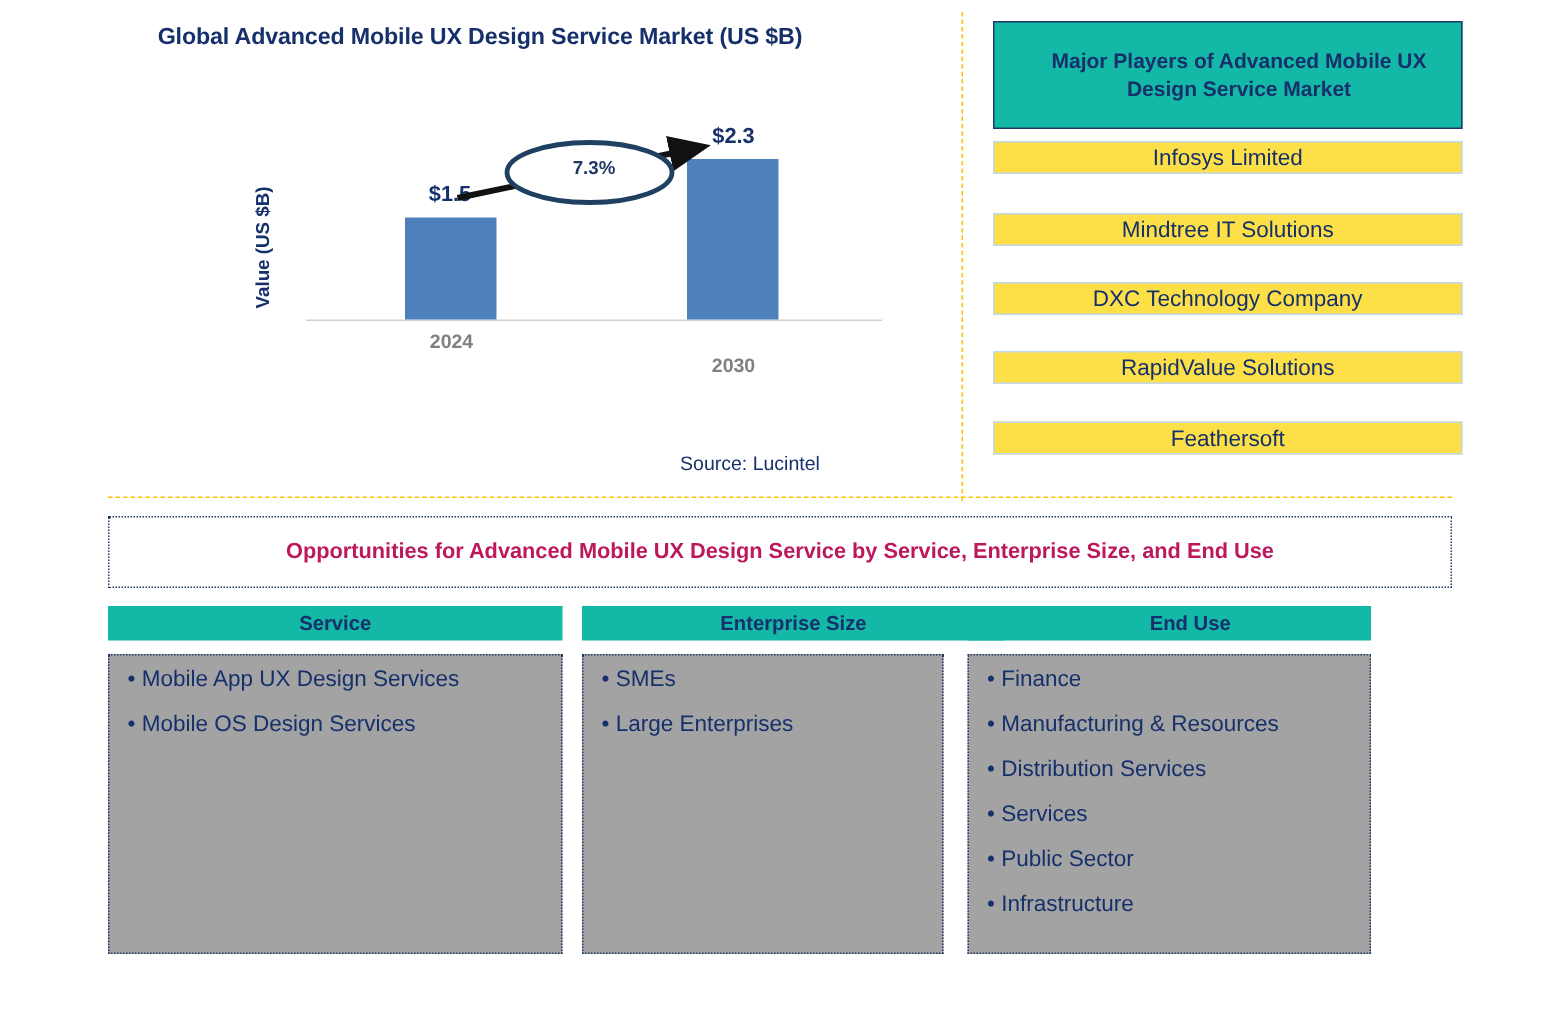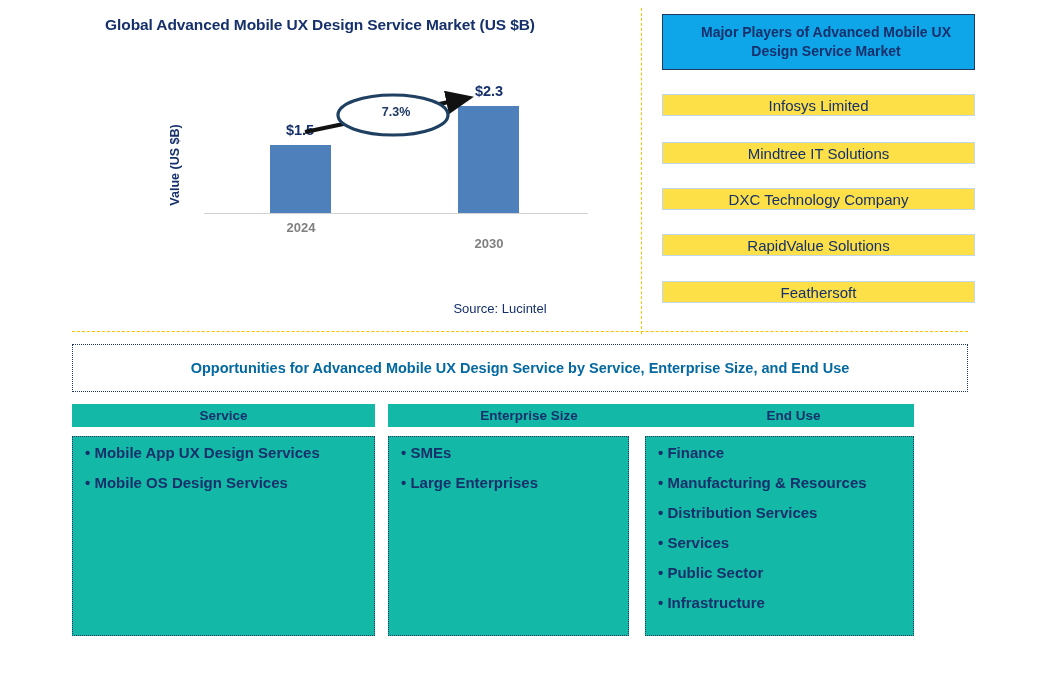--- a/index.html
+++ b/index.html
@@ -131,23 +131,23 @@
     height: 0;
     border-top: 1.8px dashed #FFC000;
   }
 
   
   #players-title-box {
     position: absolute;
     left: 662px;
     top: 14px;
     width: 313px;
-    height: 56px;
+    height: 72px;
     border: 1.6px solid #1F3864;
-    background: #0ea5e9;
+    background: #14b8a6;
     display: flex;
     align-items: center;
     justify-content: center;
     box-sizing: border-box;
     padding-left: 15px;
   }
   #players-title-box span {
     font-size: 14px;
     font-weight: bold;
     color: #16306B;
@@ -182,21 +182,21 @@
     height: 48px;
     border: 1.6px dotted #1F3864;
     box-sizing: border-box;
     display: flex;
     align-items: center;
     justify-content: center;
   }
   #opportunities-box span {
     font-size: 14.5px;
     font-weight: bold;
-    color: #0369a1;
+    color: #be185d;
     text-align: center;
   }
 
   
   .seg-header {
     position: absolute;
     height: 23px;
     background: #14b8a6;
     display: flex;
     align-items: center;
@@ -204,24 +204,23 @@
     box-sizing: border-box;
   }
   .seg-header span {
     font-size: 13.5px;
     font-weight: bold;
     color: #16306B;
   }
   .seg-body {
     position: absolute;
     border: 1.5px dotted #1F3864;
-    background: #14b8a6;
+    background: #a3a3a3;
     box-sizing: border-box;
     padding: 8px 10px 8px 12px;
-    font-weight: bold;
   }
   .seg-item {
     font-size: 15px;
     color: #16306B;
     line-height: 1;
     margin-bottom: 15px;
     white-space: nowrap;
   }
   .seg-item::before {
     content: "\2022\00a0";

